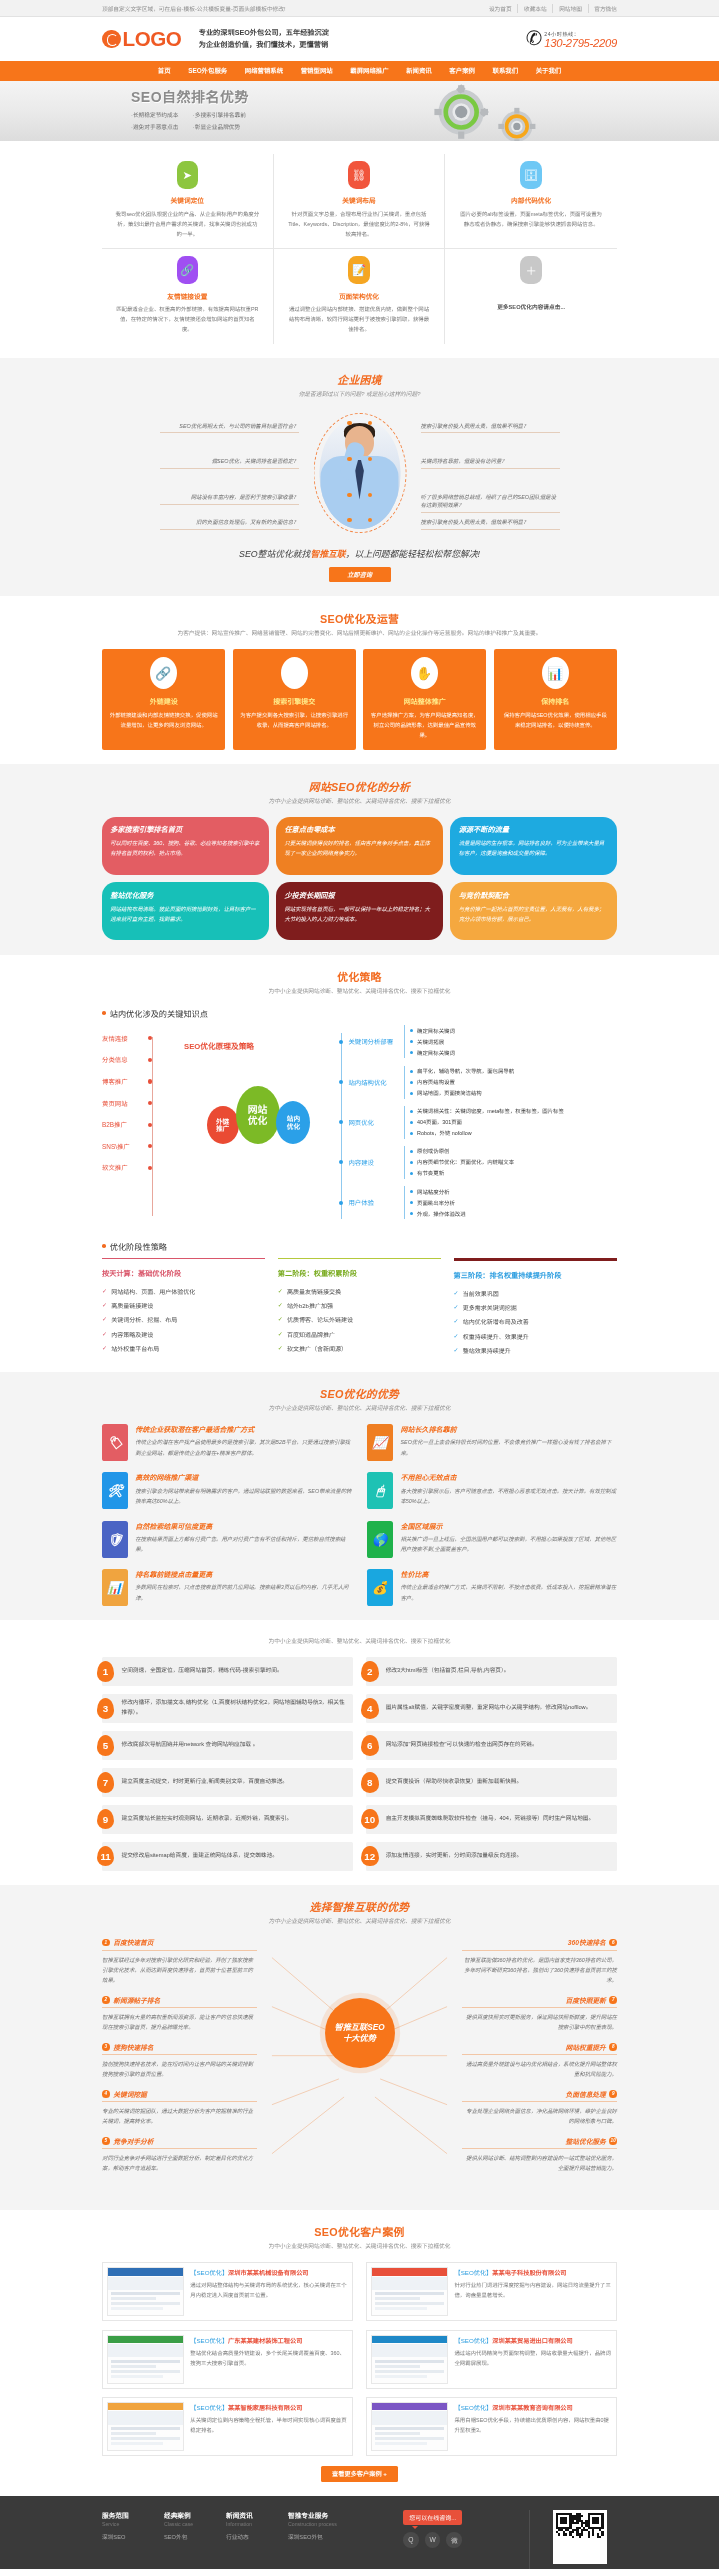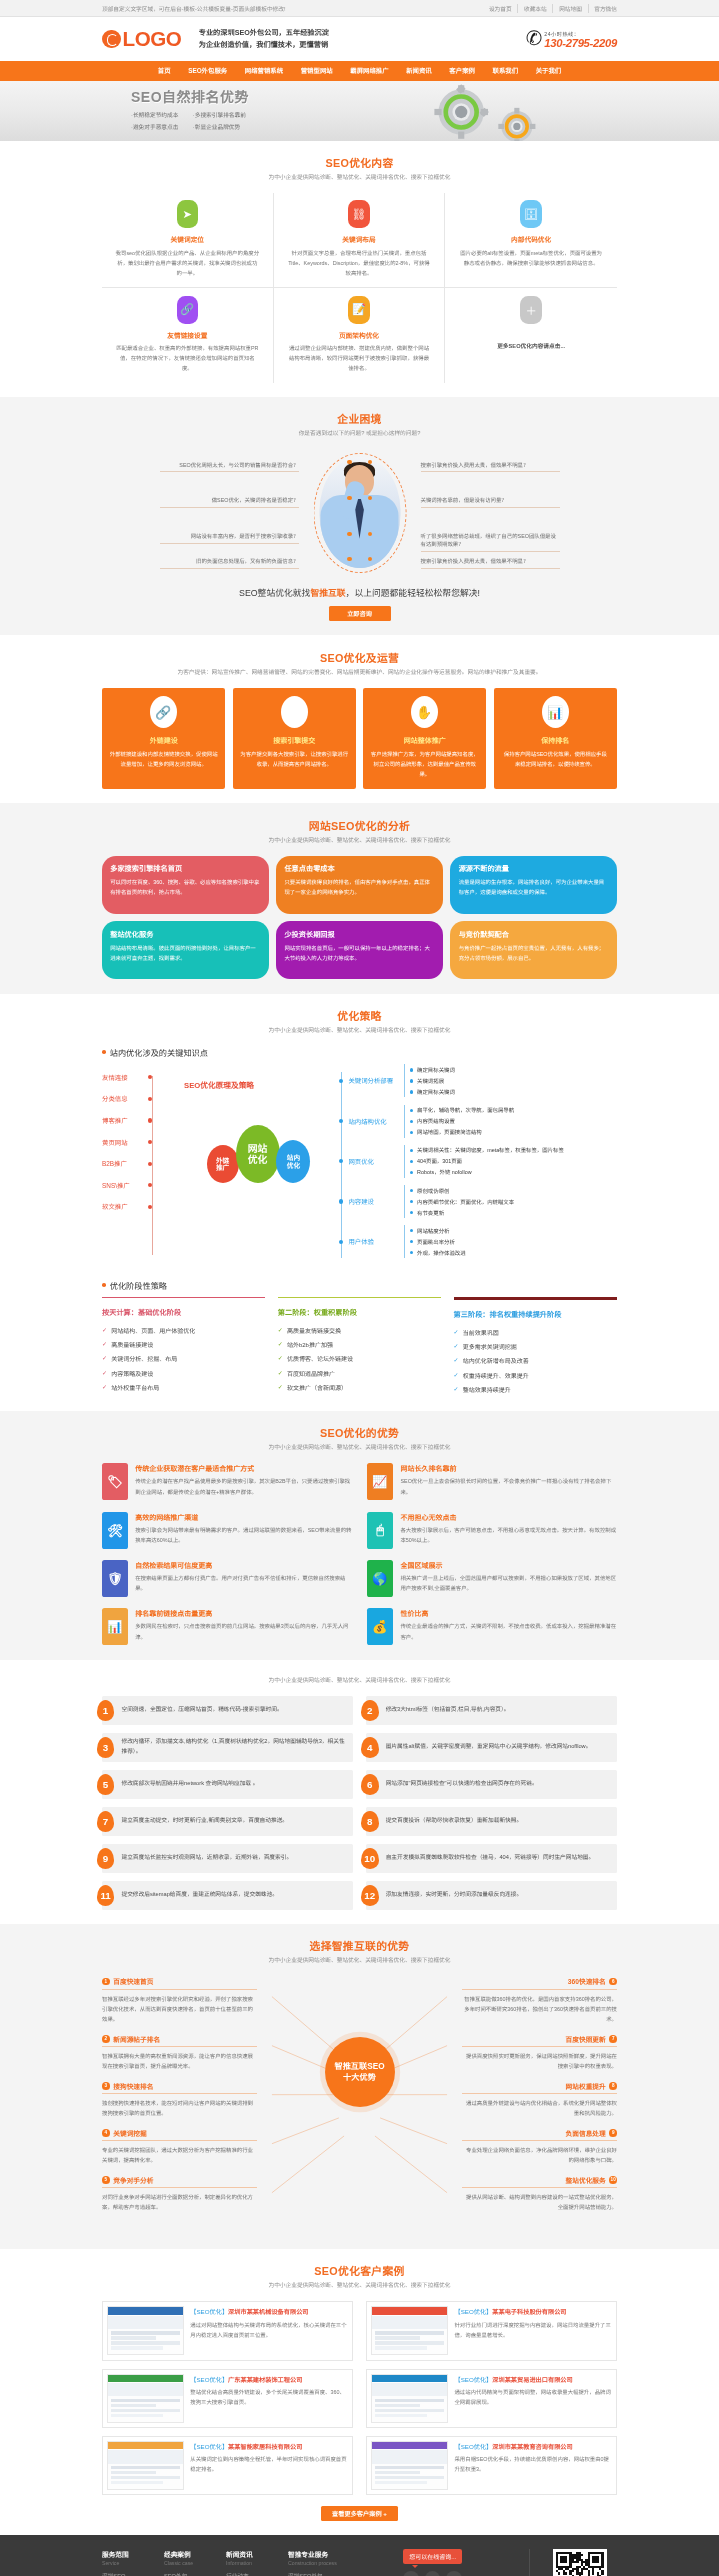--- a/index.html
+++ b/index.html
@@ -25,40 +25,40 @@
   .logo-box { display:flex; align-items:center; }
   .logo-mark { width:18.5px; height:18.5px; border-radius:50%; background:#f26522; position:relative; margin-right:2.1px; }
   .logo-mark:after { content:""; position:absolute; left:4.6px; top:4.6px; width:9.3px; height:9.3px;
     border:1.5px solid #fff; border-radius:50%; border-right-color:transparent; }
   .logo-text { font-size:20.6px; font-weight:bold; color:#ef5a24; letter-spacing:-0.5px; line-height:1; }
   .slogan { margin-left:9.3px; padding-left:8.2px; line-height:1.65; font-size:7.2px; color:#3f3f3f; font-weight:bold; }
   .slogan div { white-space:nowrap; }
   .tel-box { margin-left:auto; display:flex; align-items:center; }
   .tel-icon { font-size:19.6px; color:#1a1a1a; margin-right:2.1px; line-height:1; }
   .tel-info .tel-label { font-size:5.2px; color:#555; letter-spacing:0.5px; }
-  .tel-info .tel-num { font-size:11.3px; font-weight:bold; color:#ef5a24; font-style:italic; letter-spacing:-0.3px; }
+  .tel-info .tel-num { font-size:11.3px; font-weight:normal; color:#ef5a24; font-style:italic; letter-spacing:-0.3px; }
 
   
   .nav { background:#f7751a; height:19.6px; }
   .nav .wrap { display:flex; align-items:center; justify-content:center; height:19.6px; }
   .nav a { color:#fff; font-size:6.4px; text-decoration:none; padding:0 8.8px; font-weight:bold; white-space:nowrap; }
 
   
   .banner { height:60px; background:linear-gradient(180deg,#f4f4f4 0%,#e9e9e9 55%,#dcdcdc 100%); overflow:hidden; position:relative; }
   .banner .wrap { height:60px; display:flex; align-items:center; position:relative; }
   .banner-copy { padding-left:29px; }
   .banner-title { font-size:14px; font-weight:bold; color:#8b8b8b; letter-spacing:0.5px;
      text-shadow:0.5px 0.5px 0 #fff; line-height:1.1; }
   .banner-bullets { margin-top:4.6px; display:grid; grid-template-columns:auto auto; gap:3.6px 11.3px; }
   .banner-bullets span { font-size:5.7px; color:#6d6d6d; }
   .gears { position:absolute; right:62px; top:2.1px; width:134px; height:58px; }
 
   
   .section { padding:13.4px 0 14.4px; }
-  .sec-grey { background:#f4f4f4; }
+  .sec-grey { background:#f4f4f4;font-style:italic; }
   .sec-white { background:#fff; }
   .sec-head { text-align:center; margin-bottom:10.3px; }
   .sec-title { font-size:10.8px; font-weight:bold; color:#f26c22; letter-spacing:0.3px; }
   .sec-sub { font-size:5.7px; color:#8c8c8c; margin-top:3.1px; line-height:1.7; }
 
   
   .content-grid { display:grid; grid-template-columns:repeat(3,1fr); }
   .content-cell { padding:7.2px 13.4px 9.3px; text-align:center; border-right:0.5px solid #e6e6e6; border-bottom:0.5px solid #e6e6e6; }
   .content-cell:nth-child(3n) { border-right:none; }
   .content-cell:nth-child(n+4) { border-bottom:none; }
@@ -300,24 +300,20 @@
         <circle r="20" fill="none" stroke="#f7a71a" stroke-width="7"></circle>
         <circle r="11" fill="#e9ebec"></circle>
           <circle r="7" fill="#9aa0a5"></circle>
       </g>
     </svg>
   </div>
 </div>
 
 <div class="section sec-white">
   <div class="wrap">
-    <div class="sec-head">
-      <div class="sec-title">SEO优化内容</div>
-      <div class="sec-sub">为中小企业提供网站诊断、整站优化、关键词排名优化、搜索下拉框优化</div>
-    </div>
     <div class="content-grid" id="seo-content-grid">
         <div class="content-cell">
           <div class="cc-icon" style="background: rgb(141, 198, 63);">➤</div>
           <div class="cc-title">关键词定位</div>
           <div class="cc-desc">我司seo优化团队根据企业的产品、从企业目标用户的角度分析，策划出最符合用户需求的关键词，找准关键词也就成功的一半。</div>
         </div>
         <div class="content-cell">
           <div class="cc-icon" style="background: rgb(241, 85, 60);">⛓</div>
           <div class="cc-title">关键词布局</div>
           <div class="cc-desc">针对页面文字总量，合理布局行业热门关键词，重点包括Title、Keywords、Discription，最佳密度比的2-8%，可获得较高排名。</div>
@@ -423,21 +419,21 @@
           <div class="an-desc">只要关键词获得良好的排名，任由客户竞争对手点击，真正体现了一家企业的网络竞争实力。</div>
         </div>
         <div class="an-box" style="background: rgb(30, 170, 224);">
           <div class="an-title">源源不断的流量</div>
           <div class="an-desc">流量是网站的生存根本，网站排名良好，可为企业带来大量目标客户，这便是询盘和成交量的保障。</div>
         </div>
         <div class="an-box" style="background: rgb(23, 192, 184);">
           <div class="an-title">整站优化服务</div>
           <div class="an-desc">网站结构布局清晰。彼此页面的衔接恰到好处，让目标客户一进来就可直奔主题，找到需求。</div>
         </div>
-        <div class="an-box" style="background: #a21caf;">
+        <div class="an-box" style="background: #7f1d1d;">
           <div class="an-title">少投资长期回报</div>
           <div class="an-desc">网站实现排名首页后，一般可以保持一年以上的稳定排名；大大节约投入的人力财力等成本。</div>
         </div>
         <div class="an-box" style="background: rgb(245, 168, 63);">
           <div class="an-title">与竞价默契配合</div>
           <div class="an-desc">与竞价推广一起抢占首页的宝贵位置，人无我有，人有我多；充分占领市场份额，展示自己。</div>
         </div>
       </div>
   </div>
 </div>

